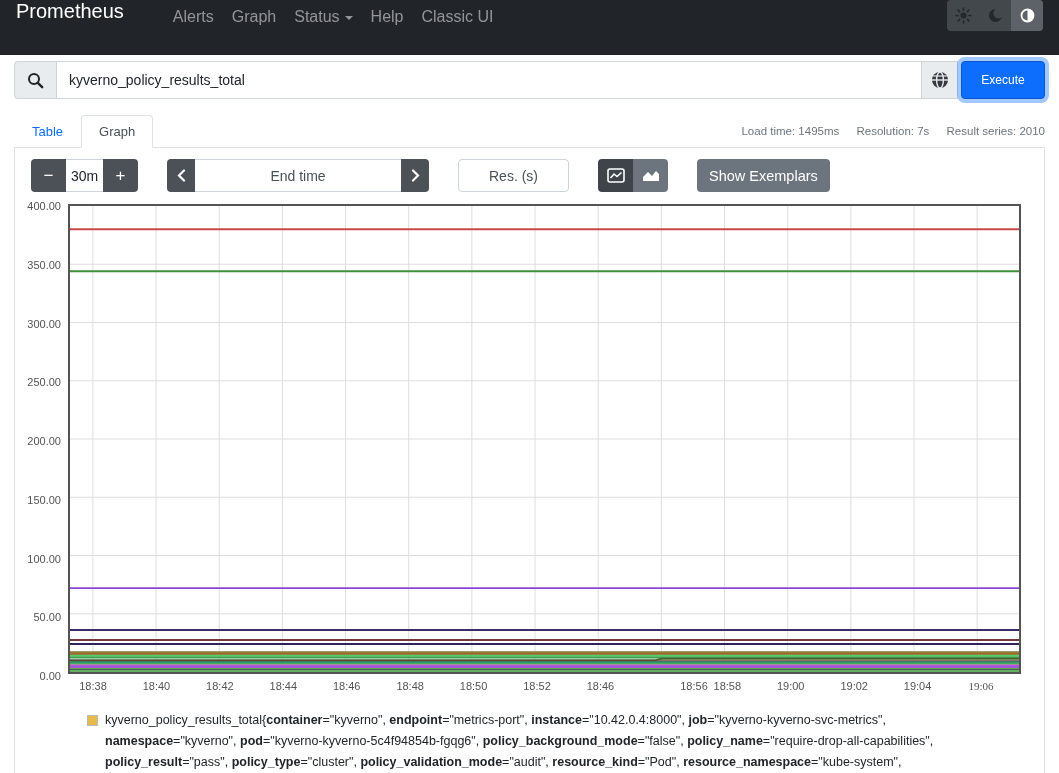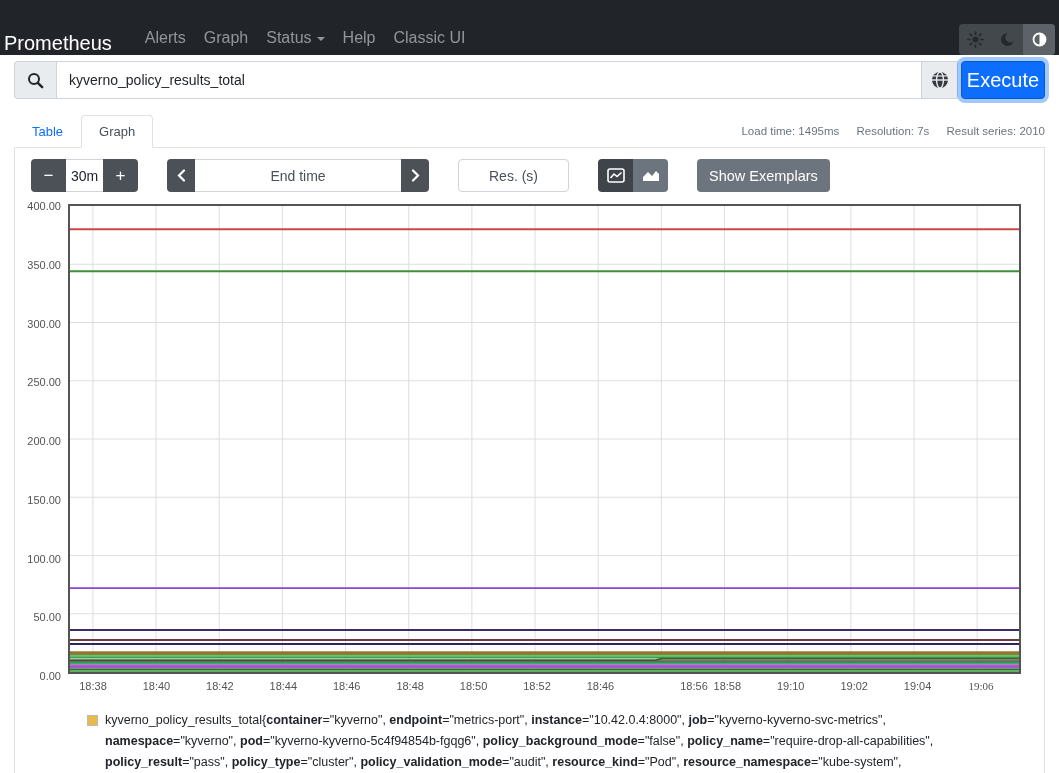--- a/index.html
+++ b/index.html
@@ -1,41 +1,41 @@
 <!DOCTYPE html>
 <html><head>
 <meta charset="utf-8">
 <style>
   * { margin:0; padding:0; box-sizing:border-box; }
   html,body { width:1059px; height:773px; overflow:hidden; background:#fff;
               font-family:"Liberation Sans", sans-serif; color:#212529; }
 
   
-  .navbar { height:55px; background:#212529; display:flex; align-items:flex-end; padding:0 4px; }
+  .navbar { height:55px; background:#212529; display:flex; align-items:flex-start; padding:0 16px;gap:16px; }
   .brand { color:#fff; font-size:20px; margin-right:24px; cursor:pointer; }
   .nav-links { display:flex; align-items:center; flex:1; }
   .nav-link { color:#939599; font-size:16px; padding:8px 9px; cursor:pointer; }
   .caret { display:inline-block; width:0; height:0; border-left:4px solid transparent;
            border-right:4px solid transparent; border-top:4px solid #939599;
            margin-left:5px; vertical-align:2px; }
   .theme-group { display:flex; background:#43484d; border-radius:4px; overflow:hidden; }
   .theme-btn { width:32px; height:31px; display:flex; align-items:center; justify-content:center;
                background:transparent; border:none; cursor:pointer; }
   .theme-btn.active { background:#5c6268; }
 
   
   .query-row { padding:6px 14px 10px 14px; }
   .input-group { display:flex; height:38px; }
   .ig-prepend { width:42px; background:#e9ecef; border:1px solid #ced4da; border-right:none;
                 border-radius:4px 0 0 4px; display:flex; align-items:center; justify-content:center; }
   .query-input { flex:1; border:1px solid #ced4da; padding:0 12px;
                  font-family:Liberation Sans, sans-serif; font-size:14px; color:#212529; outline:none; }
   .ig-explorer { width:36px; background:#e9ecef; border:1px solid #ced4da; border-left:none;
                  display:flex; align-items:center; justify-content:center; cursor:pointer; }
-  .execute-btn { width:84px; margin-left:3px; background:#0d6efd; color:#fff; font-size:20px;
+  .execute-btn { width:84px; margin-left:3px; background:#0d6efd; color:#fff; font-size:12px;
                  border:1px solid #0a58ca; border-radius:4px; cursor:pointer;
                  box-shadow:0 0 0 4px rgba(49,132,253,.45); }
 
   
   .tabs-row { margin:6px 14px 0 14px; position:relative; border-bottom:1px solid #dee2e6;
               display:flex; align-items:flex-end; }
   .tab { font-size:13px; padding:8px 17px; cursor:pointer; border:1px solid transparent;
          border-radius:4px 4px 0 0; margin-bottom:-1px; }
   .tab.inactive { color:#0d6efd; }
   .tab.active { color:#495057; background:#fff; border-color:#dee2e6 #dee2e6 #fff; }
@@ -262,21 +262,21 @@
           <div class="xtick" style="left: 86.43px;">18:40</div>
           <div class="xtick" style="left: 149.86px;">18:42</div>
           <div class="xtick" style="left: 213.29px;">18:44</div>
           <div class="xtick" style="left: 276.72px;">18:46</div>
           <div class="xtick" style="left: 340.15px;">18:48</div>
           <div class="xtick" style="left: 403.58px;">18:50</div>
           <div class="xtick" style="left: 467.01px;">18:52</div>
           <div class="xtick" style="left: 530.44px;">18:46</div>
           <div class="xtick" style="left: 624px;">18:56</div>
           <div class="xtick" style="left: 657.3px;">18:58</div>
-          <div class="xtick" style="left: 720.73px;">19:10</div>
+          <div class="xtick" style="left: 720.73px;">19:00</div>
           <div class="xtick" style="left: 784.16px;">19:02</div>
           <div class="xtick" style="left: 847.59px;">19:04</div>
           <div class="xtick" style="left: 911.02px; font-family: Liberation Serif, serif;">19:06</div>
         </div>
     </div>
   </div>
 
   <div class="legend">
     <span class="swatch" id="swatch" style="background: rgb(230, 187, 74);"></span>
     <div class="legend-text" id="legendText">kyverno_policy_results_total{<b>container</b>="kyverno", <b>endpoint</b>="metrics-port", <b>instance</b>="10.42.0.4:8000", <b>job</b>="kyverno-kyverno-svc-metrics", <b>namespace</b>="kyverno", <b>pod</b>="kyverno-kyverno-5c4f94854b-fgqg6", <b>policy_background_mode</b>="false", <b>policy_name</b>="require-drop-all-capabilities", <b>policy_result</b>="pass", <b>policy_type</b>="cluster", <b>policy_validation_mode</b>="audit", <b>resource_kind</b>="Pod", <b>resource_namespace</b>="kube-system", ="CREATE"}</div>

